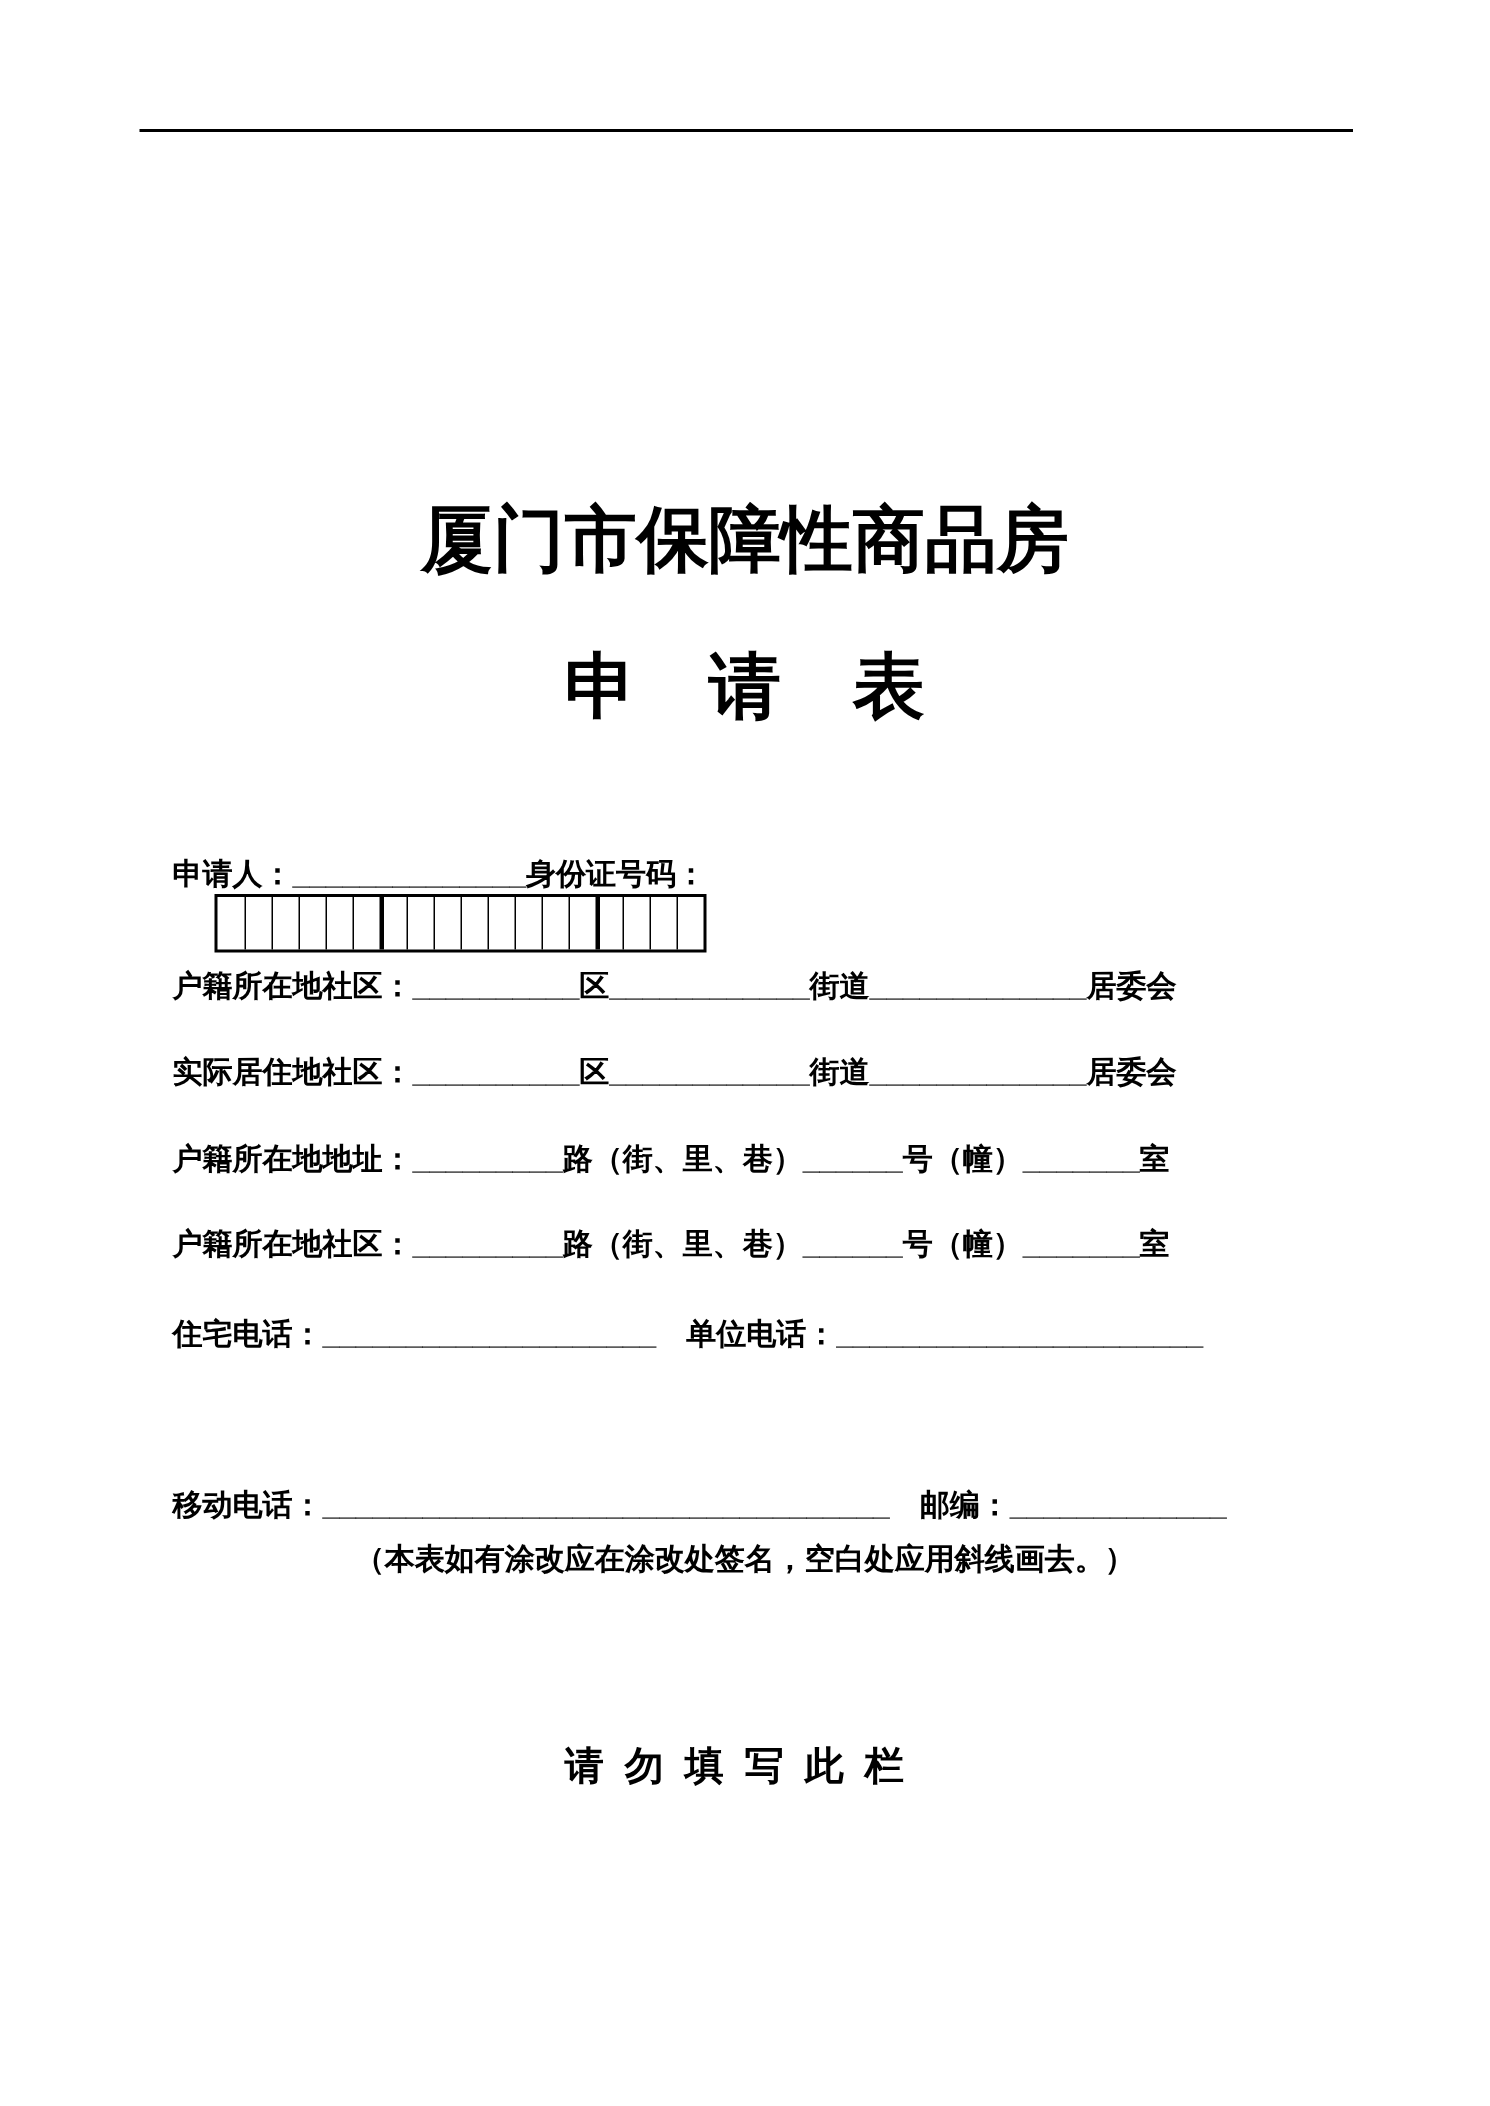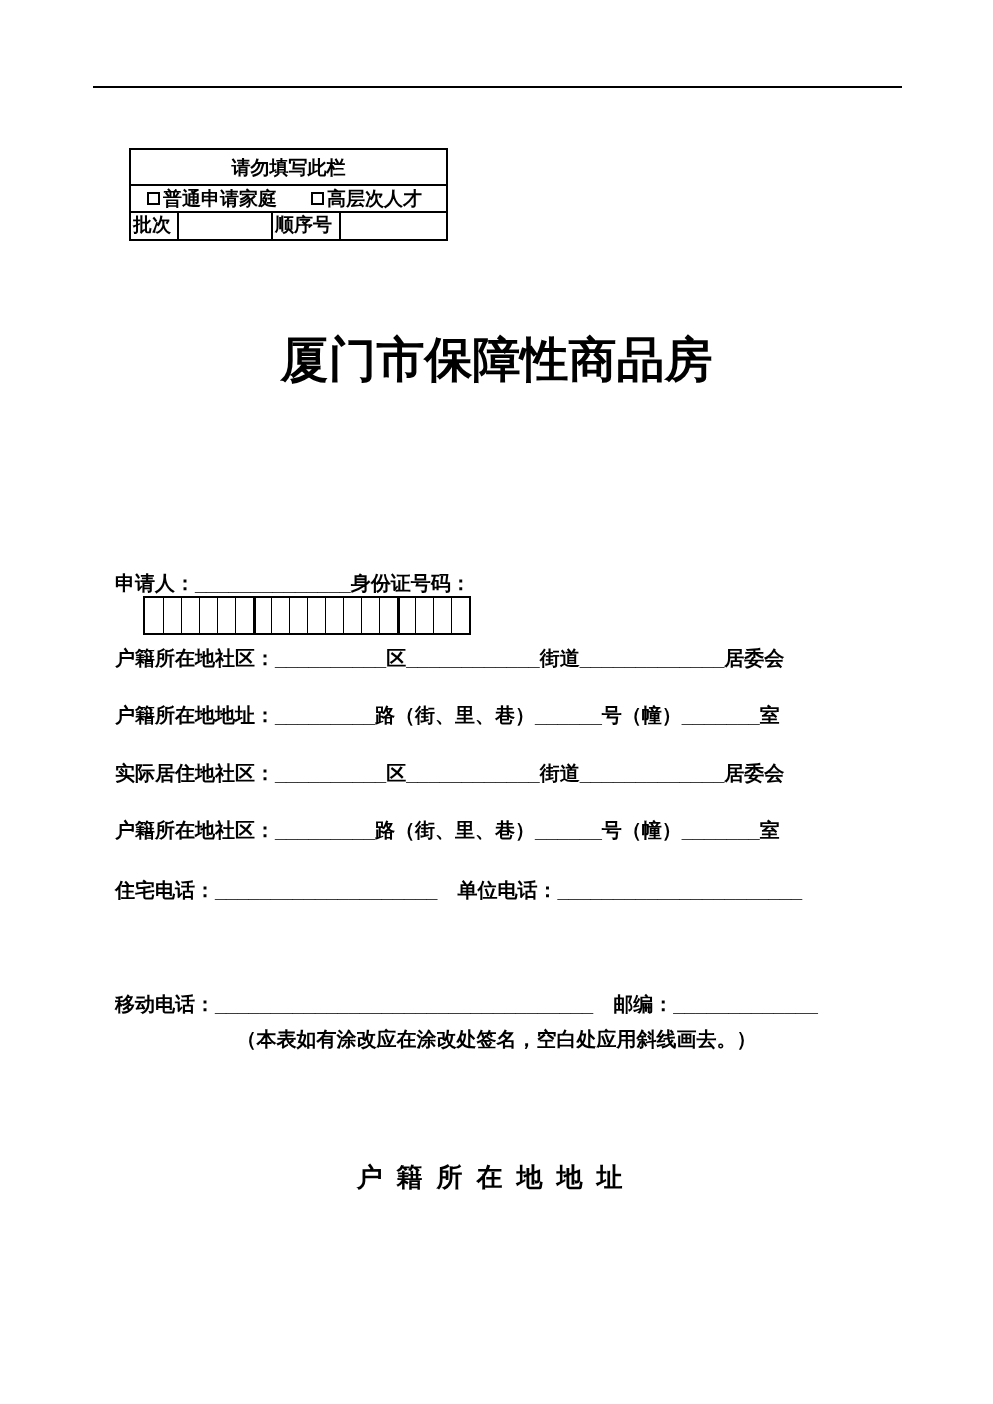--- a/index.html
+++ b/index.html
@@ -129,41 +129,23 @@
     white-space: nowrap;
   }
 </style>
 </head>
 <body>
 
 <div class="page">
 
   <div class="top-rule"></div>
 
-  <div class="dnf-table">
-    <div class="dnf-header">请勿填写此栏</div>
-    <div class="dnf-check-row">
-      <span class="check-item">
-        <span class="checkbox"></span>
-        <span>普通申请家庭</span>
-      </span>
-      <span class="check-item">
-        <span class="checkbox"></span>
-        <span>高层次人才</span>
-      </span>
-    </div>
-    <div class="dnf-bottom-row">
-      <div class="dnf-cell c1">批次</div>
-      <div class="dnf-cell c2"></div>
-      <div class="dnf-cell c3">顺序号</div>
-      <div class="dnf-cell c4"></div>
-    </div>
-  </div>
 
   <div class="title-main">厦门市保障性商品房</div>
+  <div class="title-sub">申　请　表</div>
 
   <div class="applicant-row">
     <span class="flabel">申请人：______________身份证号码：</span>
     <div class="id-grid">
         <div class="id-cell"></div>
         <div class="id-cell"></div>
         <div class="id-cell"></div>
         <div class="id-cell"></div>
         <div class="id-cell"></div>
         <div class="id-cell"></div>
@@ -177,24 +159,24 @@
         <div class="id-cell"></div>
         <div class="id-cell thick"></div>
         <div class="id-cell"></div>
         <div class="id-cell"></div>
         <div class="id-cell"></div>
       </div>
   </div>
 
   <div id="rows">
     <div class="frow">户籍所在地社区：__________区____________街道_____________居委会</div>
+    <div class="frow">实际居住地社区：__________区____________街道_____________居委会</div>
     <div class="frow">户籍所在地地址：_________路（街、里、巷）______号（幢）_______室</div>
-    <div class="frow">实际居住地社区：__________区____________街道_____________居委会</div>
     <div class="frow">户籍所在地社区：_________路（街、里、巷）______号（幢）_______室</div>
     <div class="frow">住宅电话：____________________　单位电话：______________________</div>
     <div class="frow">移动电话：__________________________________　邮编：_____________</div>
   </div>
 
   <div class="note-line">（本表如有涂改应在涂改处签名，空白处应用斜线画去。）</div>
 
-  <div class="footer-line">户籍所在地地址</div>
+  <div class="footer-line">请勿填写此栏</div>
 
 </div>
 
 </body></html>

